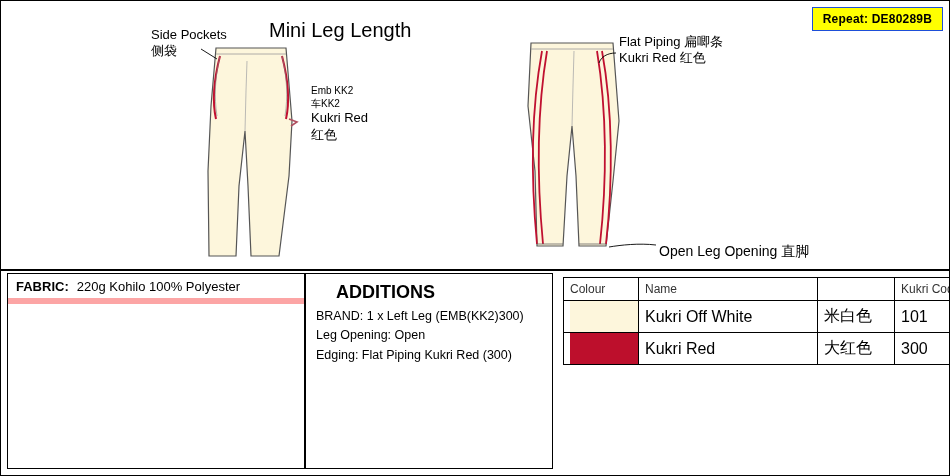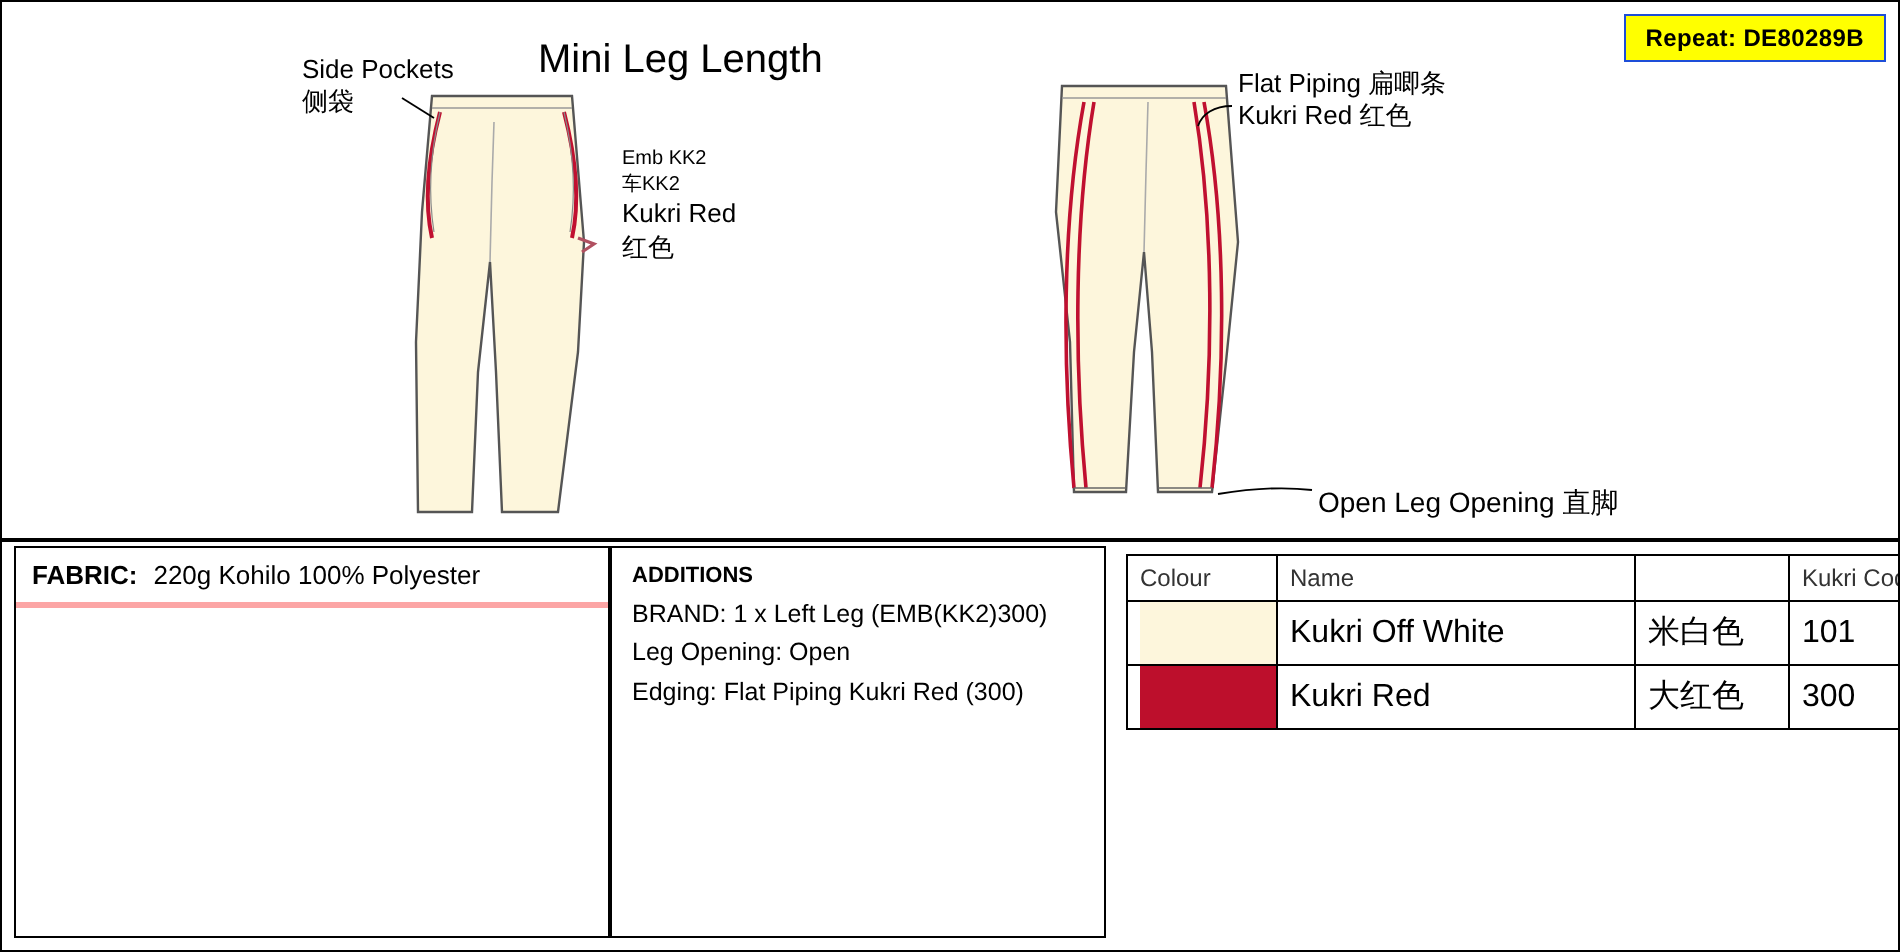--- a/index.html
+++ b/index.html
@@ -52,21 +52,21 @@
   }
   .anno .cn {
     font-size: 13px;
   }
   .anno-side-pockets {
     left: 150px;
     top: 26px;
   }
   .anno-emb {
     left: 310px;
-    top: 72px;
+    top: 83px;
     font-size: 10px;
     line-height: 1.3;
   }
   .anno-emb .big {
     font-size: 13px;
   }
   .anno-flat-piping {
     left: 618px;
     top: 33px;
   }
@@ -111,39 +111,40 @@
   .panel-right {
     left: 562px;
     top: 276px;
     width: 382px;
     height: 100px;
     border: none;
   }
   .fabric-row {
     box-sizing: border-box;
     height: 30px;
-    border-bottom: 3px solid #fca5a5;
+    border-bottom: 6px solid #fca5a5;
     display: flex;
     align-items: center;
     padding-left: 8px;
     font-size: 13px;
   }
   .fabric-row .lbl {
     font-weight: bold;
     margin-right: 8px;
   }
   .logos-row {
     padding: 8px 8px 0 8px;
     font-size: 13px;
     font-weight: bold;
   }
   .additions-title {
     padding: 8px 10px 2px 10px;
-    font-size: 11px;
+    font-size: 18px;
     font-weight: bold;
+    margin-left: 20px;
   }
   .additions-list {
     padding: 2px 10px 0 10px;
     font-size: 12.5px;
     line-height: 1.55;
   }
   
   table.colour-table {
     border-collapse: collapse;
     width: 382px;

